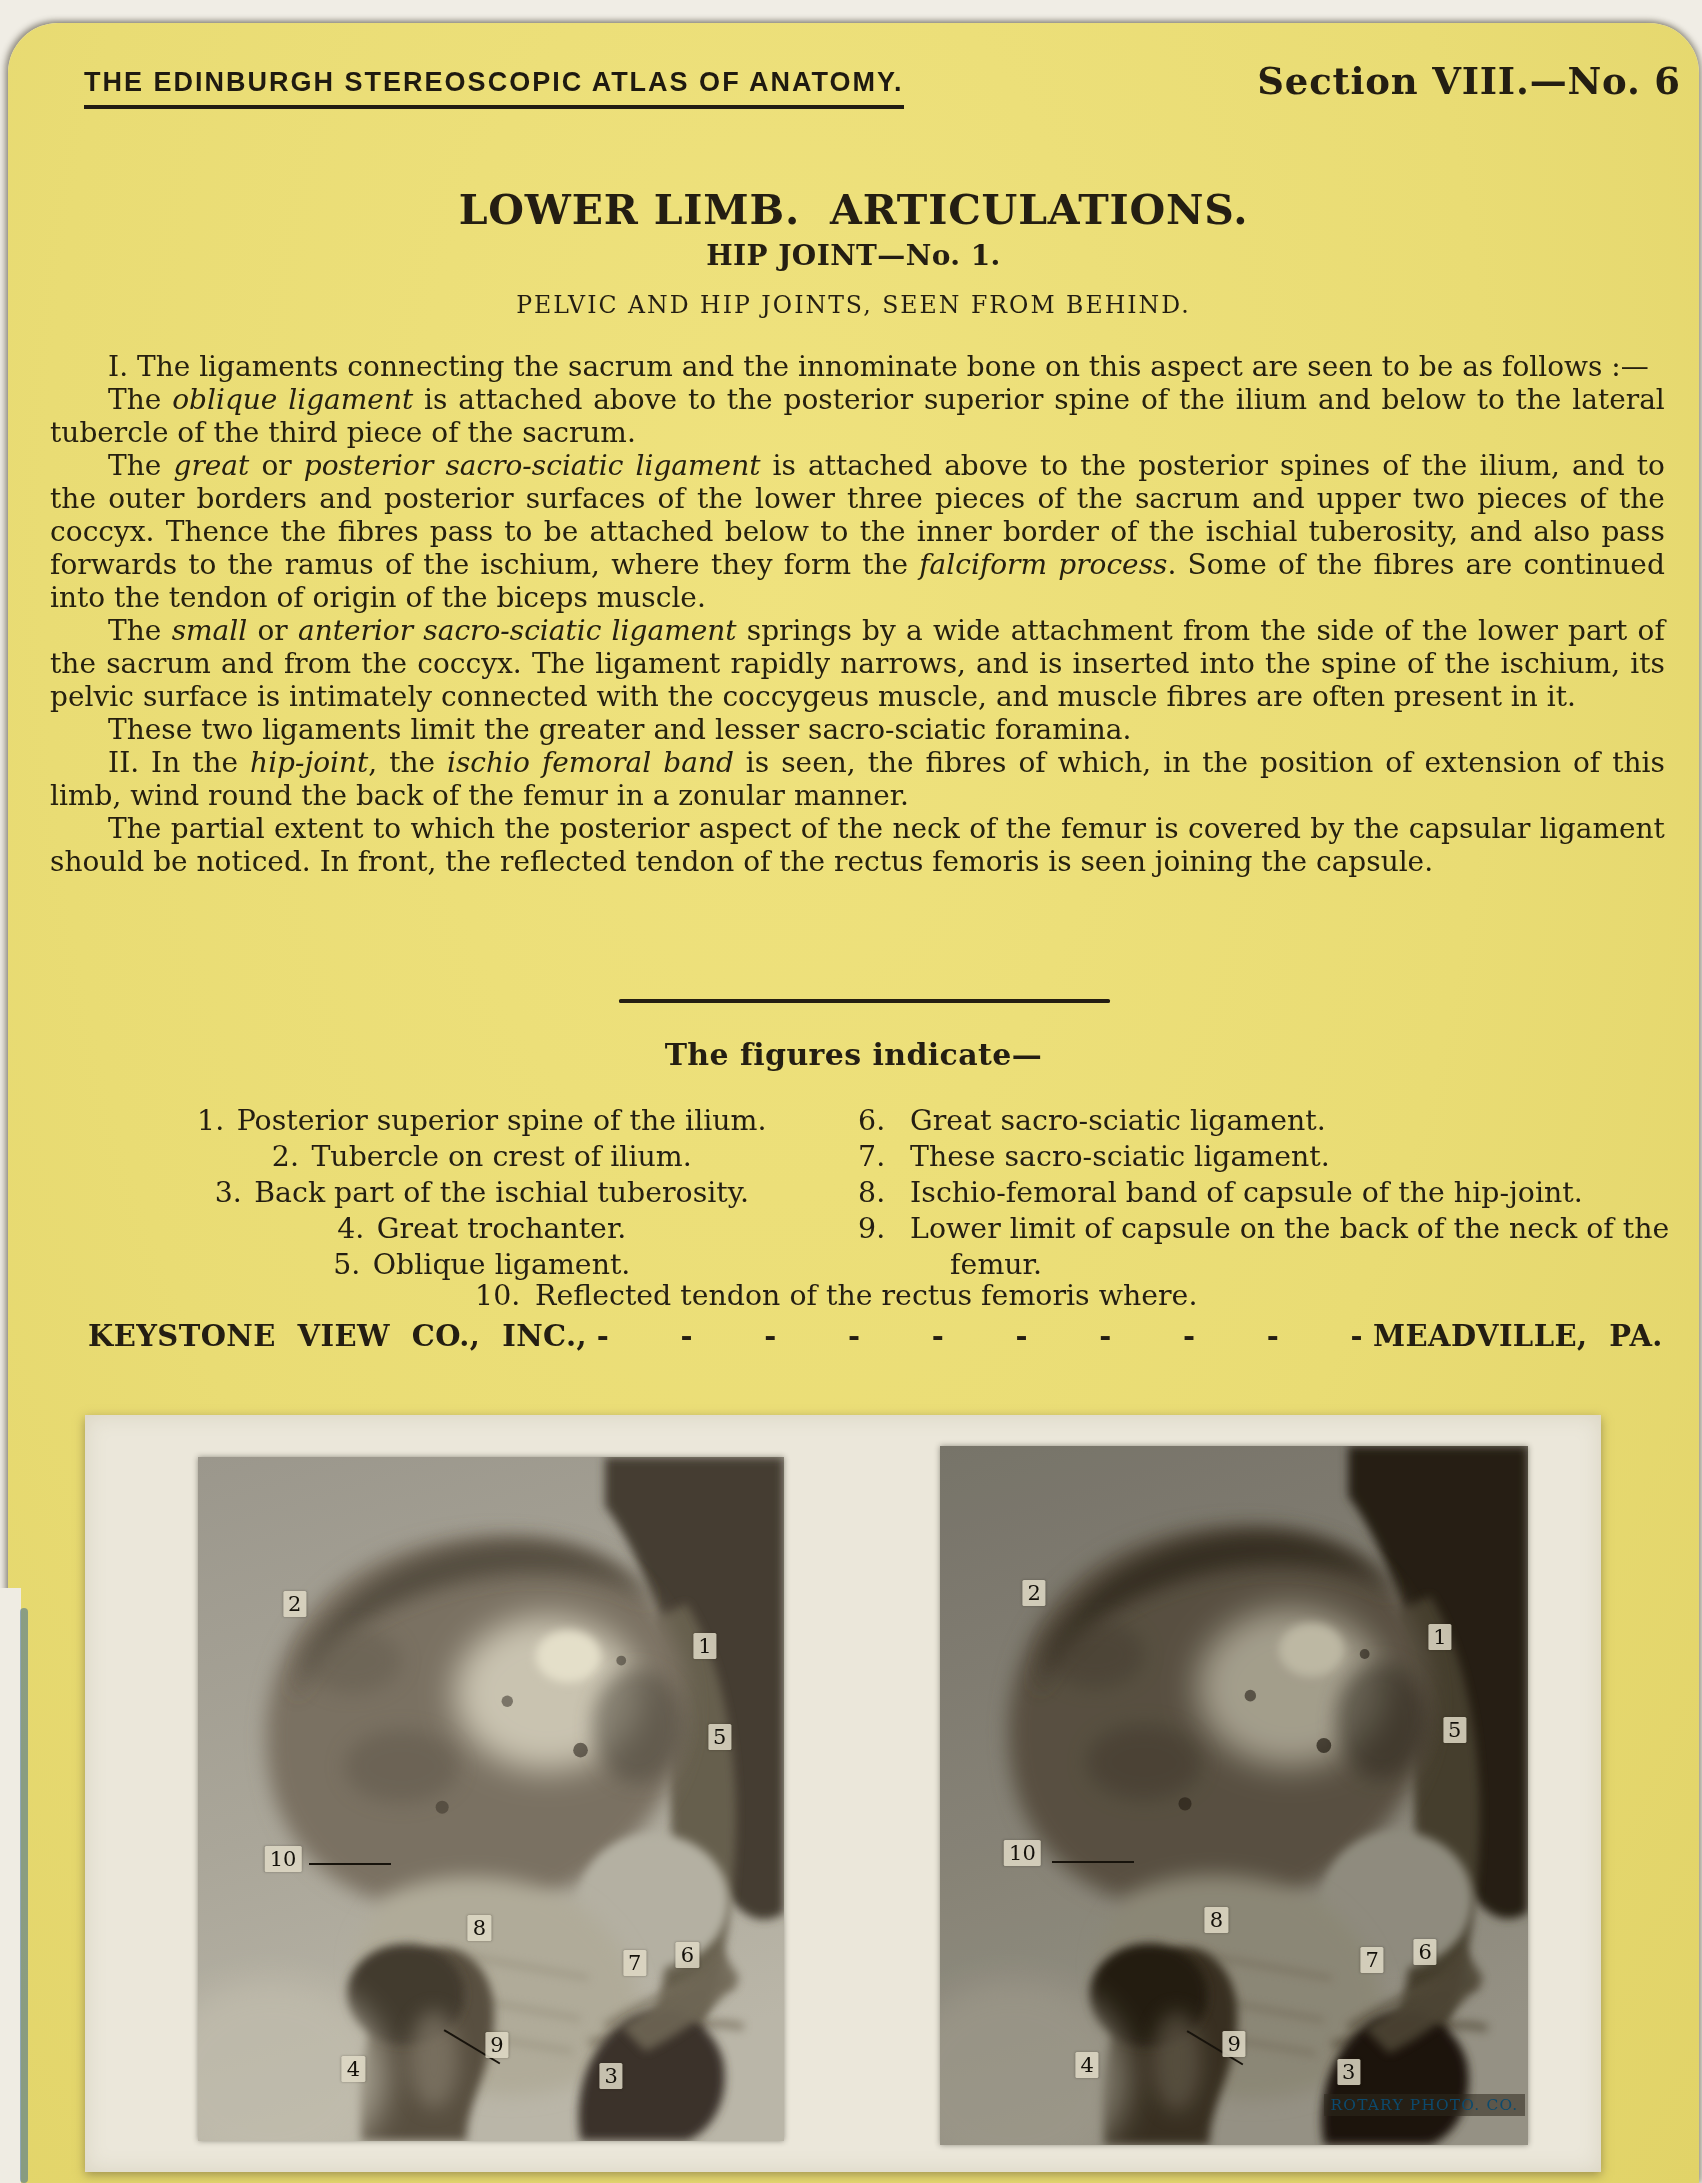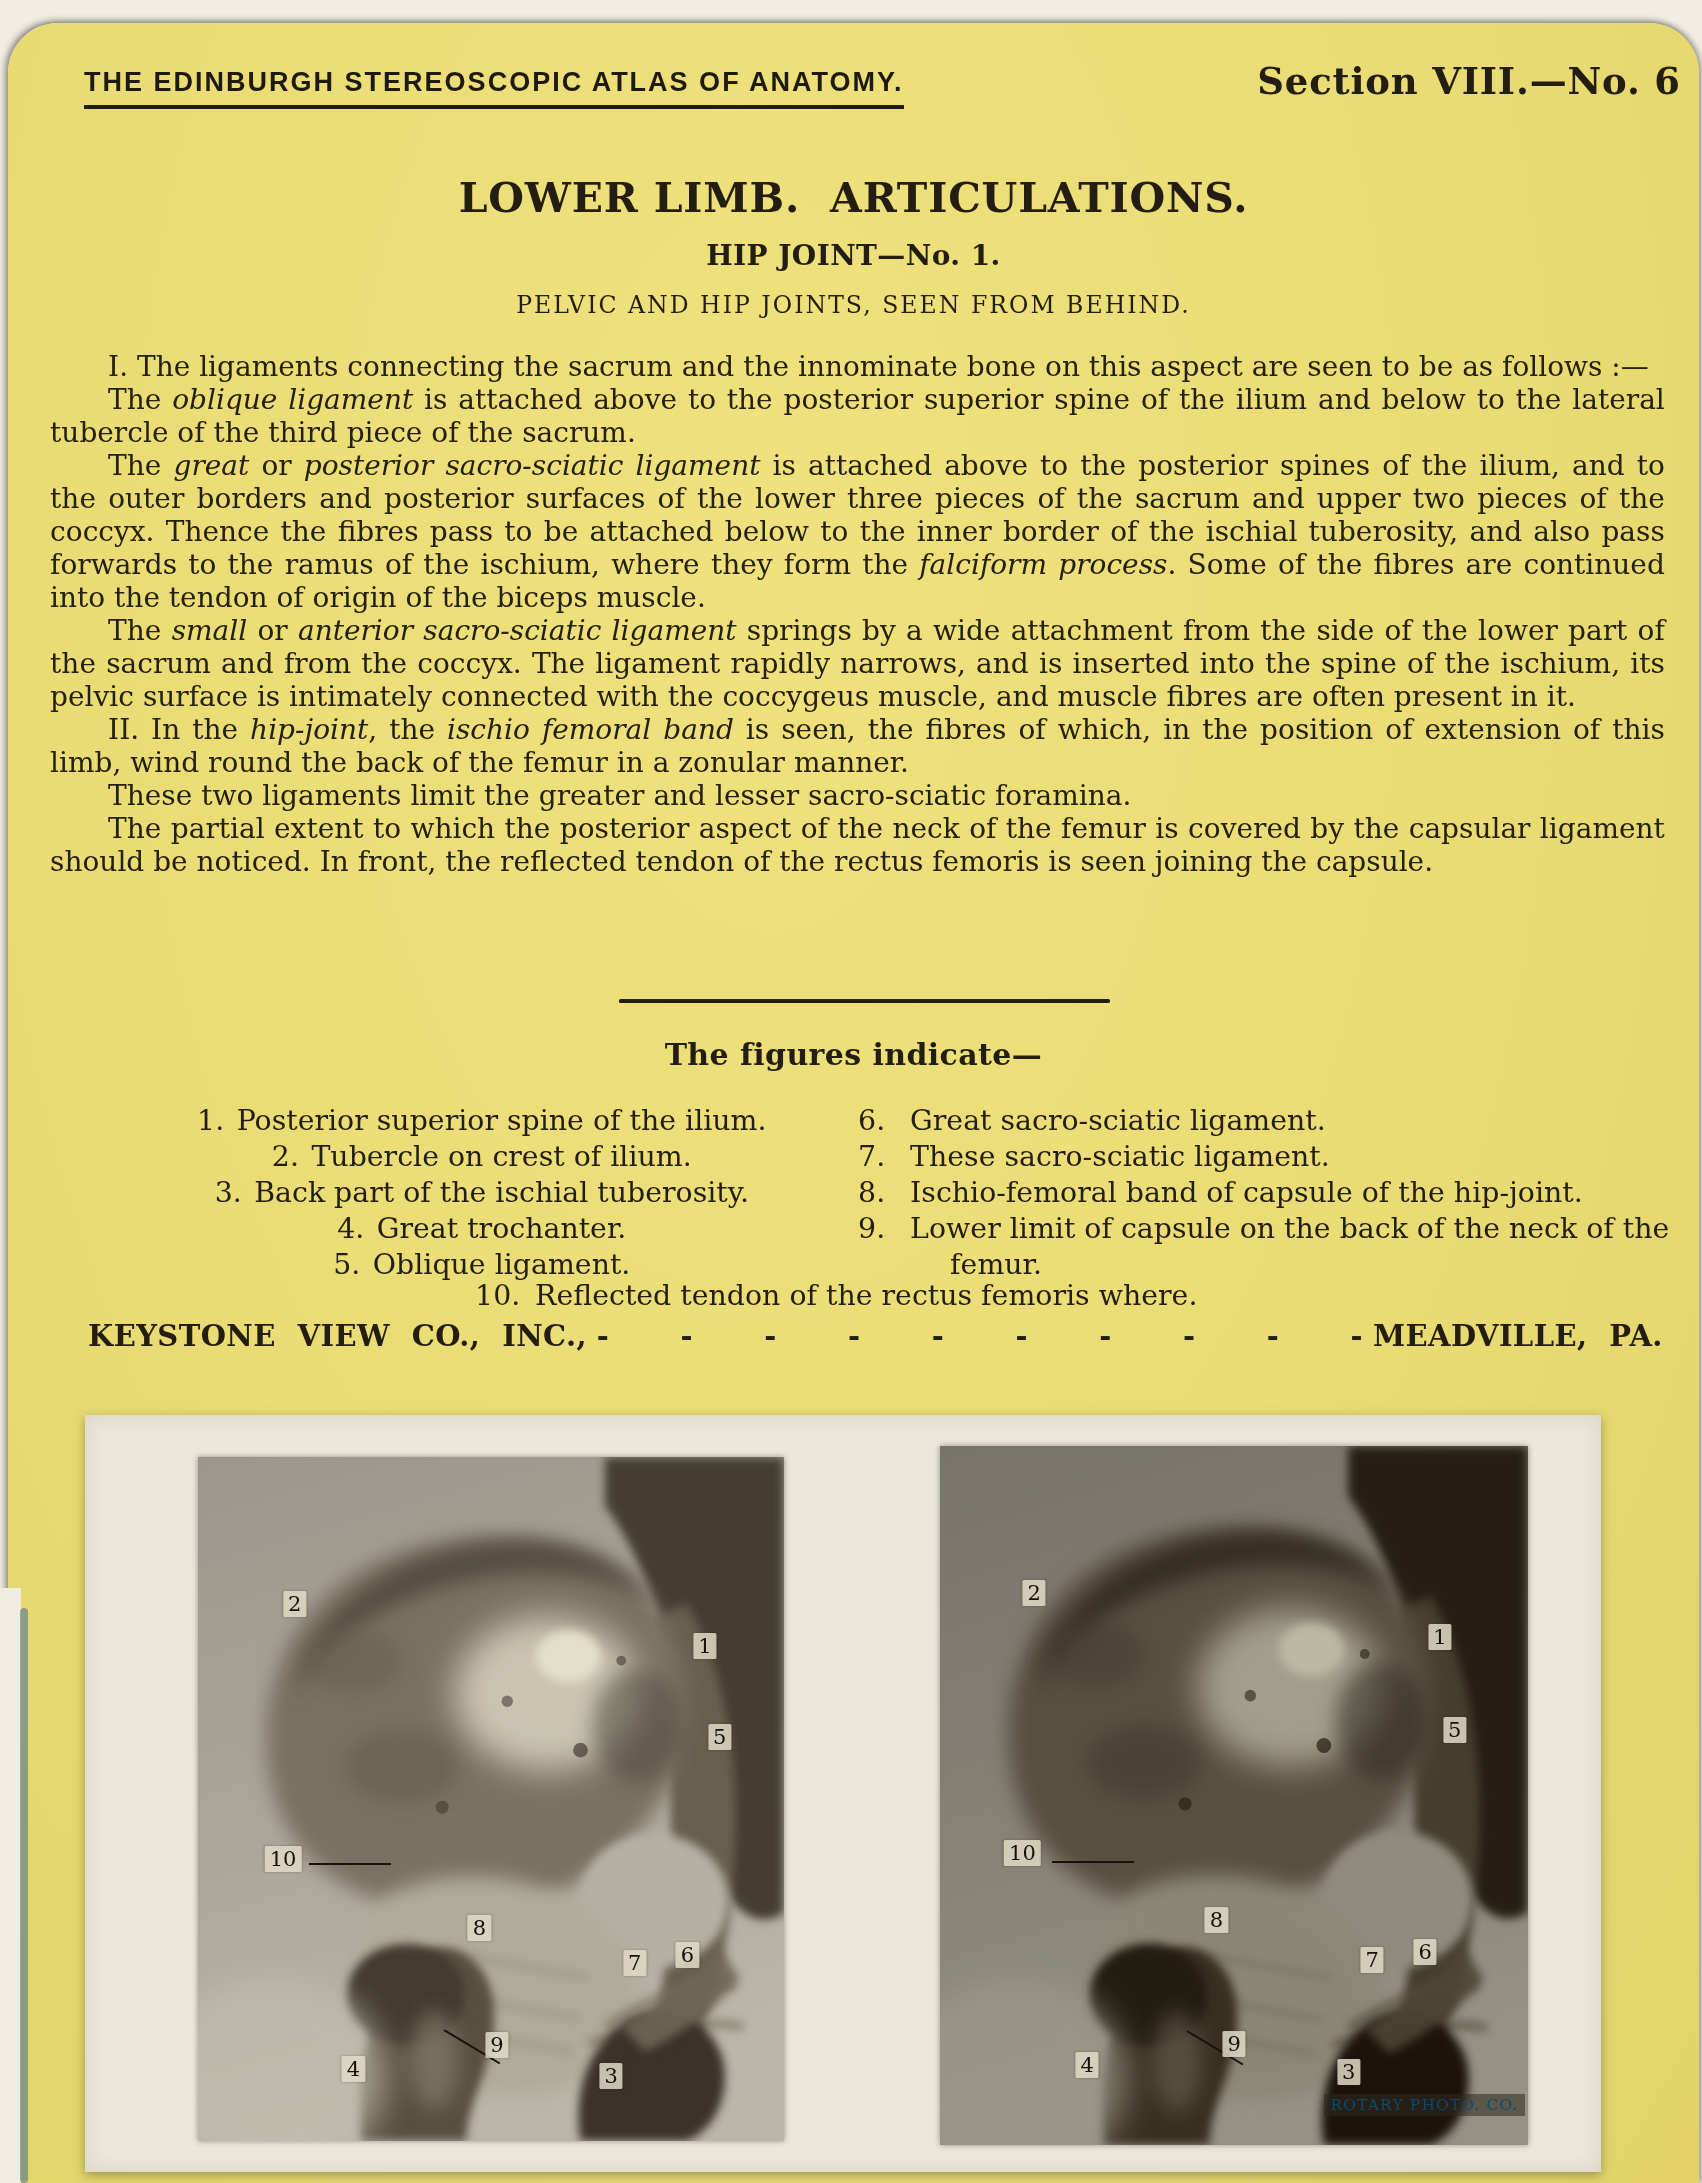--- a/index.html
+++ b/index.html
@@ -19,21 +19,21 @@
     position:absolute;left:76px;top:44px;
     font-family:"Liberation Sans",sans-serif;font-weight:bold;
     font-size:27px;letter-spacing:2px;color:#1f1a10;
     padding-bottom:7.3px;border-bottom:4.1px solid #211c12;white-space:pre;
   }
   .section-no{
     position:absolute;right:18px;top:36px;
     font-size:37px;font-weight:bold;letter-spacing:0.8px;white-space:pre;
   }
   
-  .main-title{position:absolute;left:0;right:0;top:151px;margin:0;text-align:center;
+  .main-title{position:absolute;left:0;right:0;top:151px;margin:12px;text-align:center;
     font-size:41px;font-weight:bold;letter-spacing:0.8px;white-space:pre-wrap;}
   .subtitle{position:absolute;left:0;right:0;top:216px;margin:0;text-align:center;
     font-size:28px;font-weight:bold;letter-spacing:0.4px;white-space:pre-wrap;}
   .view-caption{position:absolute;left:0;right:0;top:268px;text-align:center;
     font-size:23.6px;letter-spacing:2px;white-space:pre-wrap;}
   
   .body-text{position:absolute;left:42px;right:34px;top:327px;
     font-size:28px;line-height:33px;text-align:justify;color:#26200f;}
   .body-text p{margin:0;text-indent:58px;}
   .body-text i{font-style:italic;}
@@ -90,22 +90,22 @@
 
     <h1 class="main-title">LOWER LIMB.  ARTICULATIONS.</h1>
     <h2 class="subtitle">HIP JOINT—No. 1.</h2>
     <div class="view-caption">PELVIC AND HIP JOINTS, SEEN FROM BEHIND.</div>
 
     <div class="body-text">
       <p><span>I. The ligaments connecting the sacrum and the innominate bone on this aspect are seen to be as follows :—</span></p>
       <p><span>The </span><i>oblique ligament</i><span> is attached above to the posterior superior spine of the ilium and below to the lateral tubercle of the third piece of the sacrum.</span></p>
       <p><span>The </span><i>great</i><span> or </span><i>posterior sacro-sciatic ligament</i><span> is attached above to the posterior spines of the ilium, and to the outer borders and posterior surfaces of the lower three pieces of the sacrum and upper two pieces of the coccyx.  Thence the fibres pass to be attached below to the inner border of the ischial tuberosity, and also pass forwards to the ramus of the ischium, where they form the </span><i>falciform process</i><span>.  Some of the fibres are continued into the tendon of origin of the biceps muscle.</span></p>
       <p><span>The </span><i>small</i><span> or </span><i>anterior sacro-sciatic ligament</i><span> springs by a wide attachment from the side of the lower part of the sacrum and from the coccyx.  The ligament rapidly narrows, and is inserted into the spine of the ischium, its pelvic surface is intimately connected with the coccygeus muscle, and muscle fibres are often present in it.</span></p>
+      <p><span>These two ligaments limit the greater and lesser sacro-sciatic foramina.</span></p>
       <p><span>II. In the </span><i>hip-joint</i><span>, the </span><i>ischio femoral band</i><span> is seen, the fibres of which, in the position of extension of this limb, wind round the back of the femur in a zonular manner.</span></p>
-      <p><span>These two ligaments limit the greater and lesser sacro-sciatic foramina.</span></p>
       <p><span>The partial extent to which the posterior aspect of the neck of the femur is covered by the capsular ligament should be noticed.  In front, the reflected tendon of the rectus femoris is seen joining the capsule.</span></p>
     </div>
 
     <div class="mid-rule"></div>
     <div class="figures-heading">The figures indicate—</div>
 
     <ul class="fig-col left">
       <li><span class="num">1.</span><span>Posterior superior spine of the ilium.</span></li>
       <li><span class="num">2.</span><span>Tubercle on crest of ilium.</span></li>
       <li><span class="num">3.</span><span>Back part of the ischial tuberosity.</span></li>

